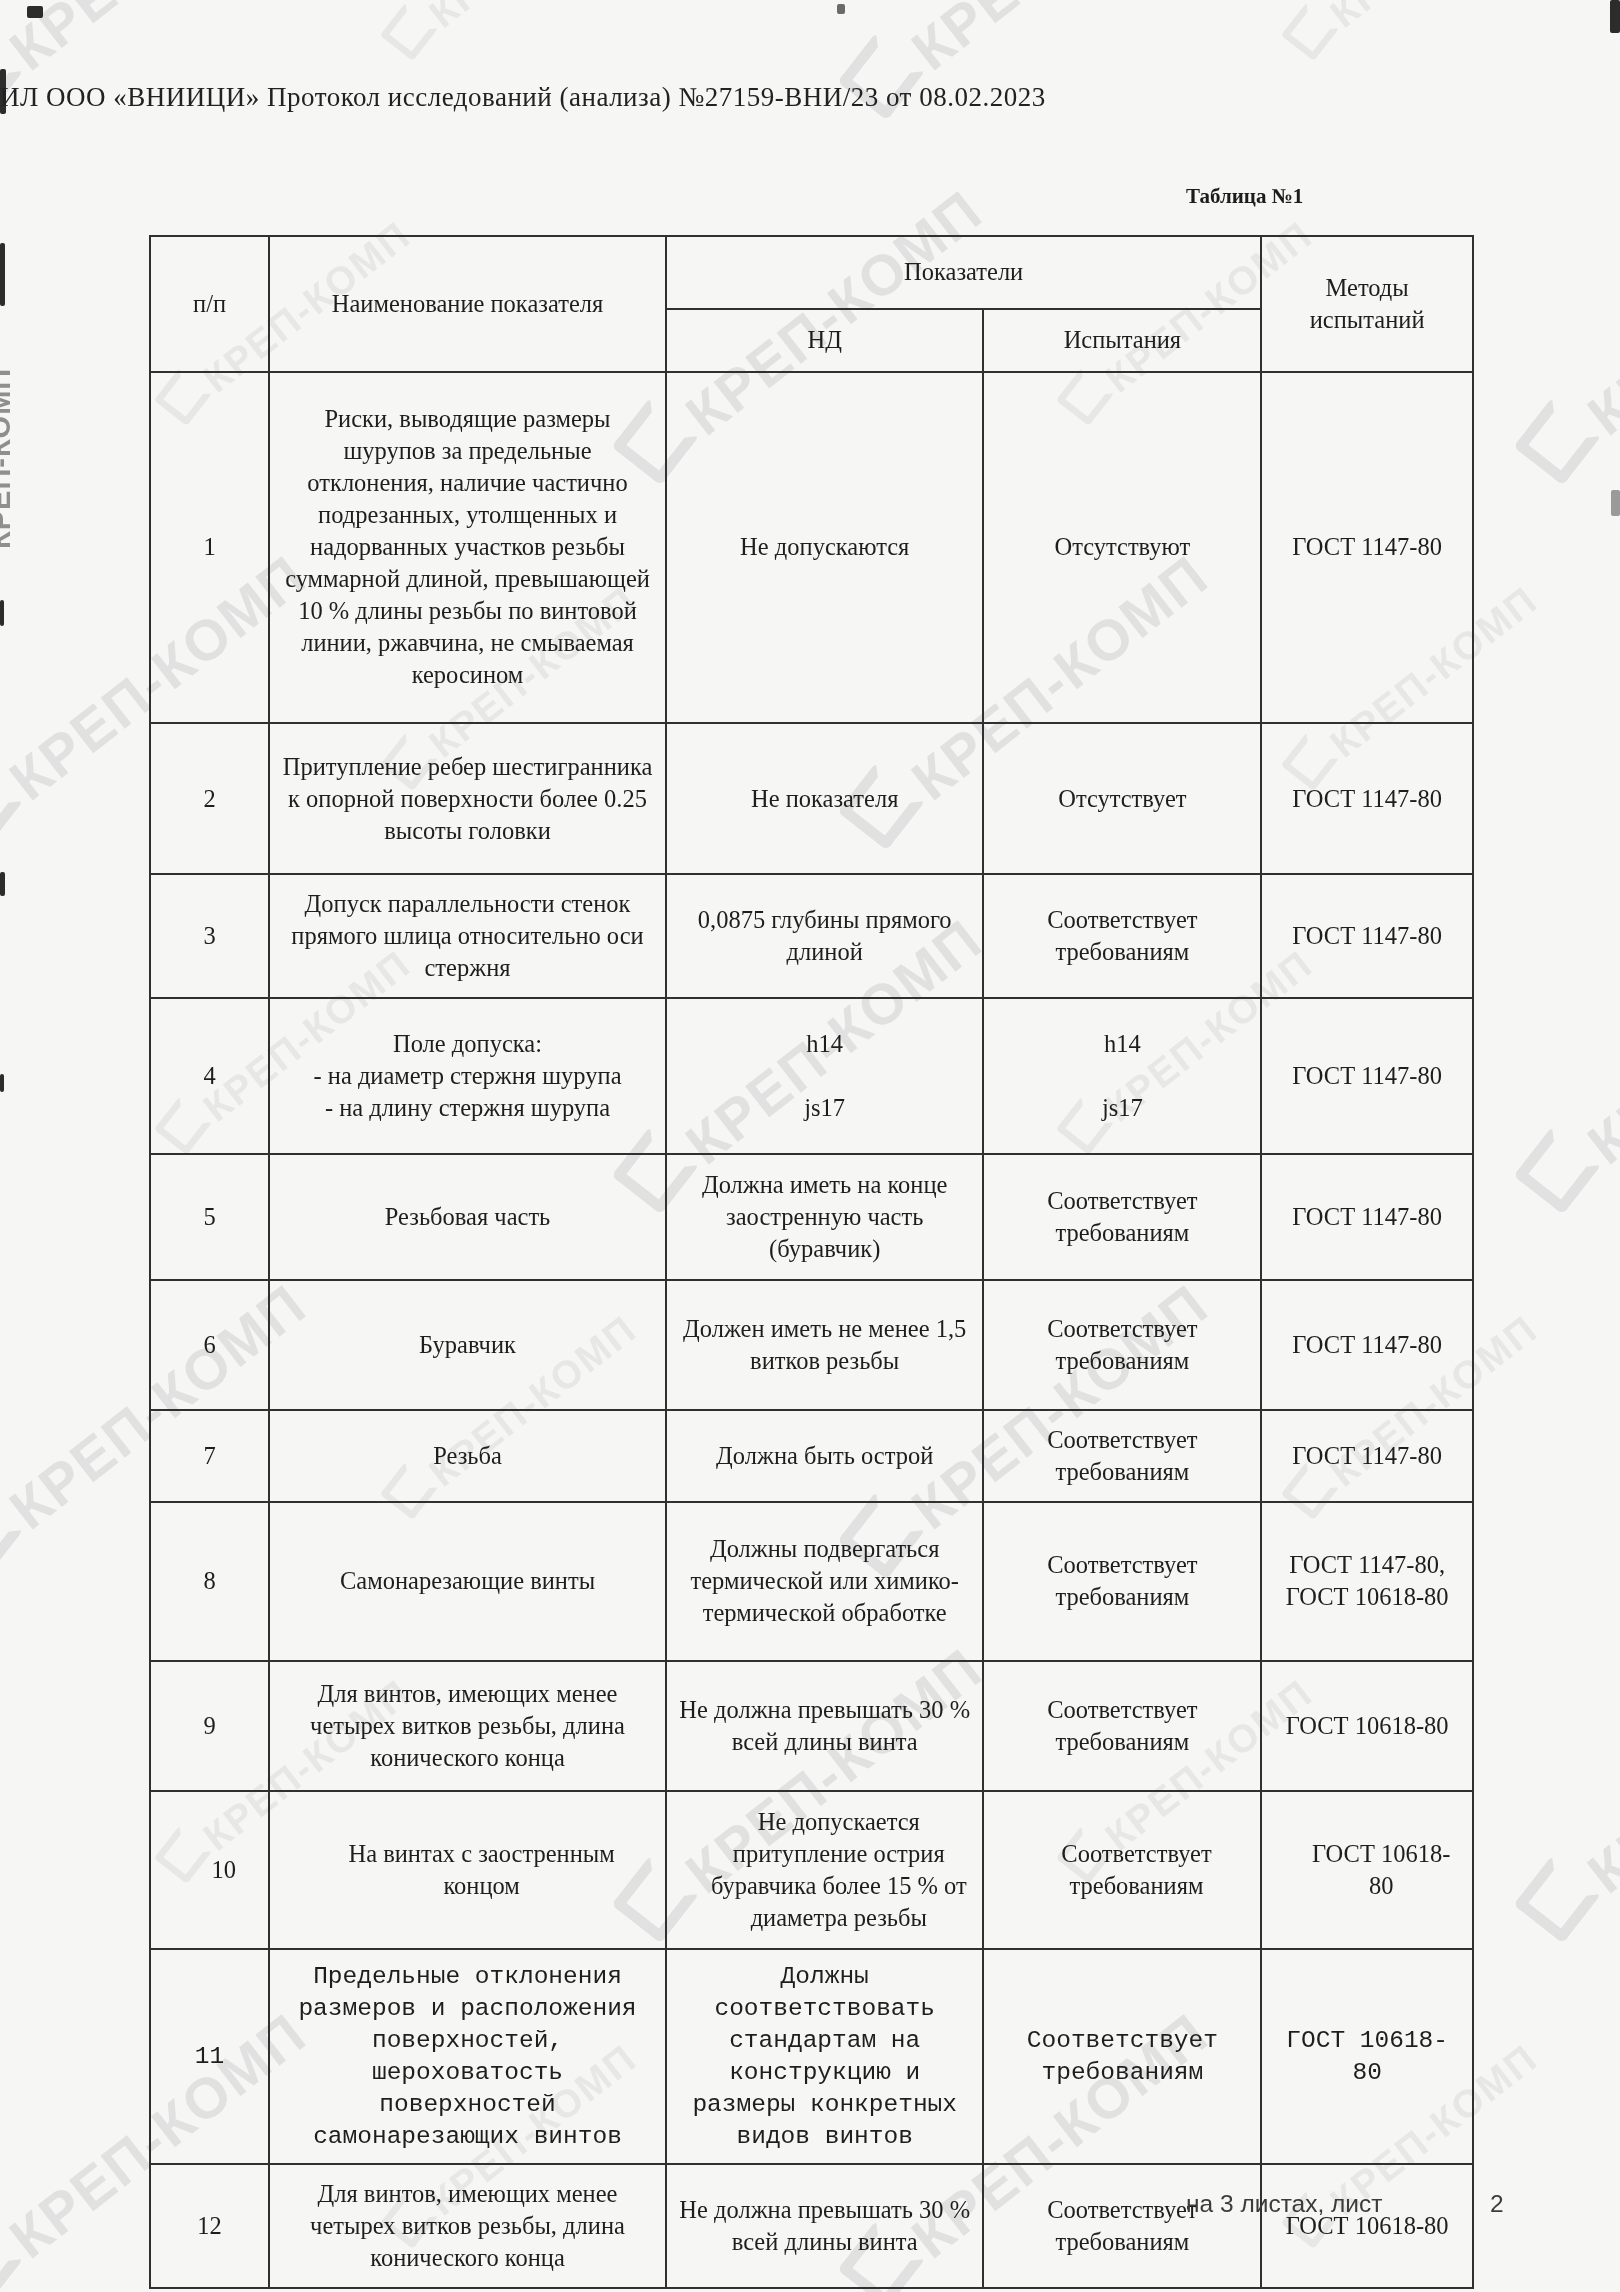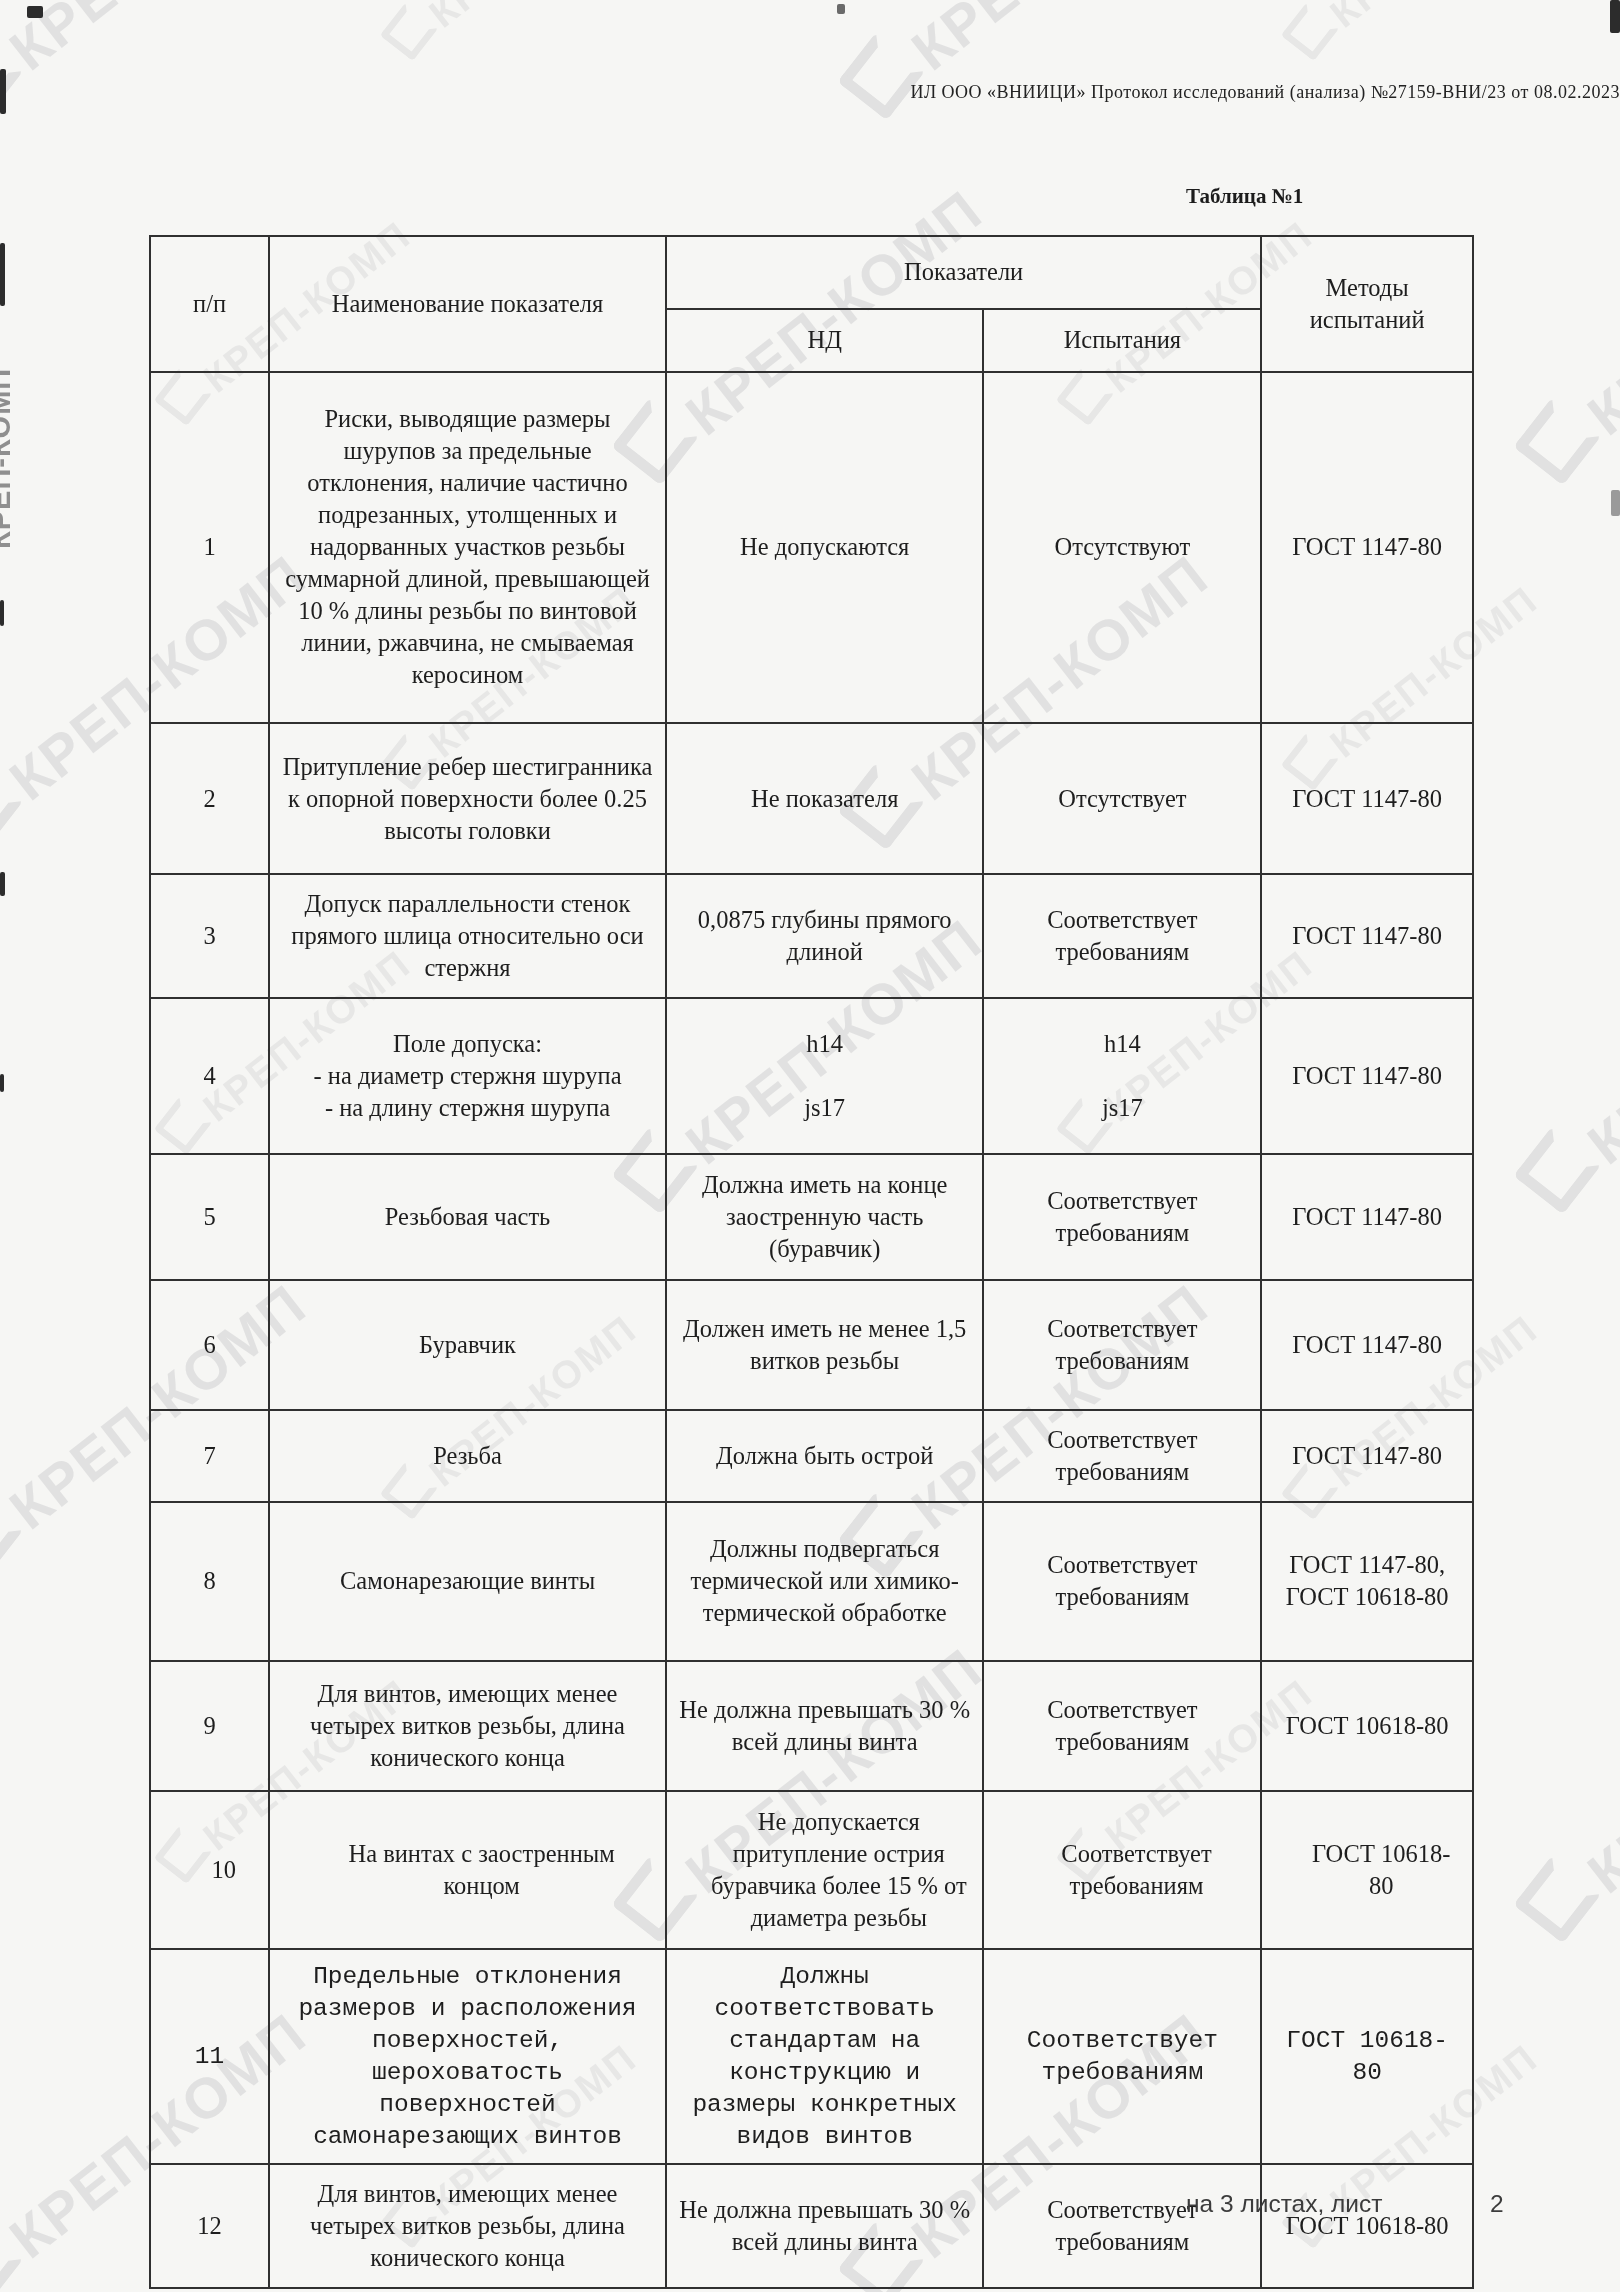--- a/index.html
+++ b/index.html
@@ -24,21 +24,21 @@
   }
   .wm-logo {
     display:inline-block; width:.72em; height:.72em;
     border:.2em solid currentColor; border-right-color:transparent;
     border-radius:.12em; transform:rotate(-14deg);
     margin-right:.18em; vertical-align:-0.06em;
   }
   
   .doc-header {
     position:absolute; top:82px; left:0; width:100%;
-    text-align:right; font-size:18px; letter-spacing:0.5px; color:#222;
+    text-align:left; font-size:27px; letter-spacing:0.5px; color:#222;
   }
   .table-caption {
     position:absolute; top:184px; left:1186px;
     font-size:21px; font-weight:bold; color:#1c1c1c;
   }
   .footer-label {
     position:absolute; top:2190px; left:1186px;
     font-family:"Liberation Sans", sans-serif; font-size:24.5px; color:#3c3c3c;
   }
   .footer-page {

